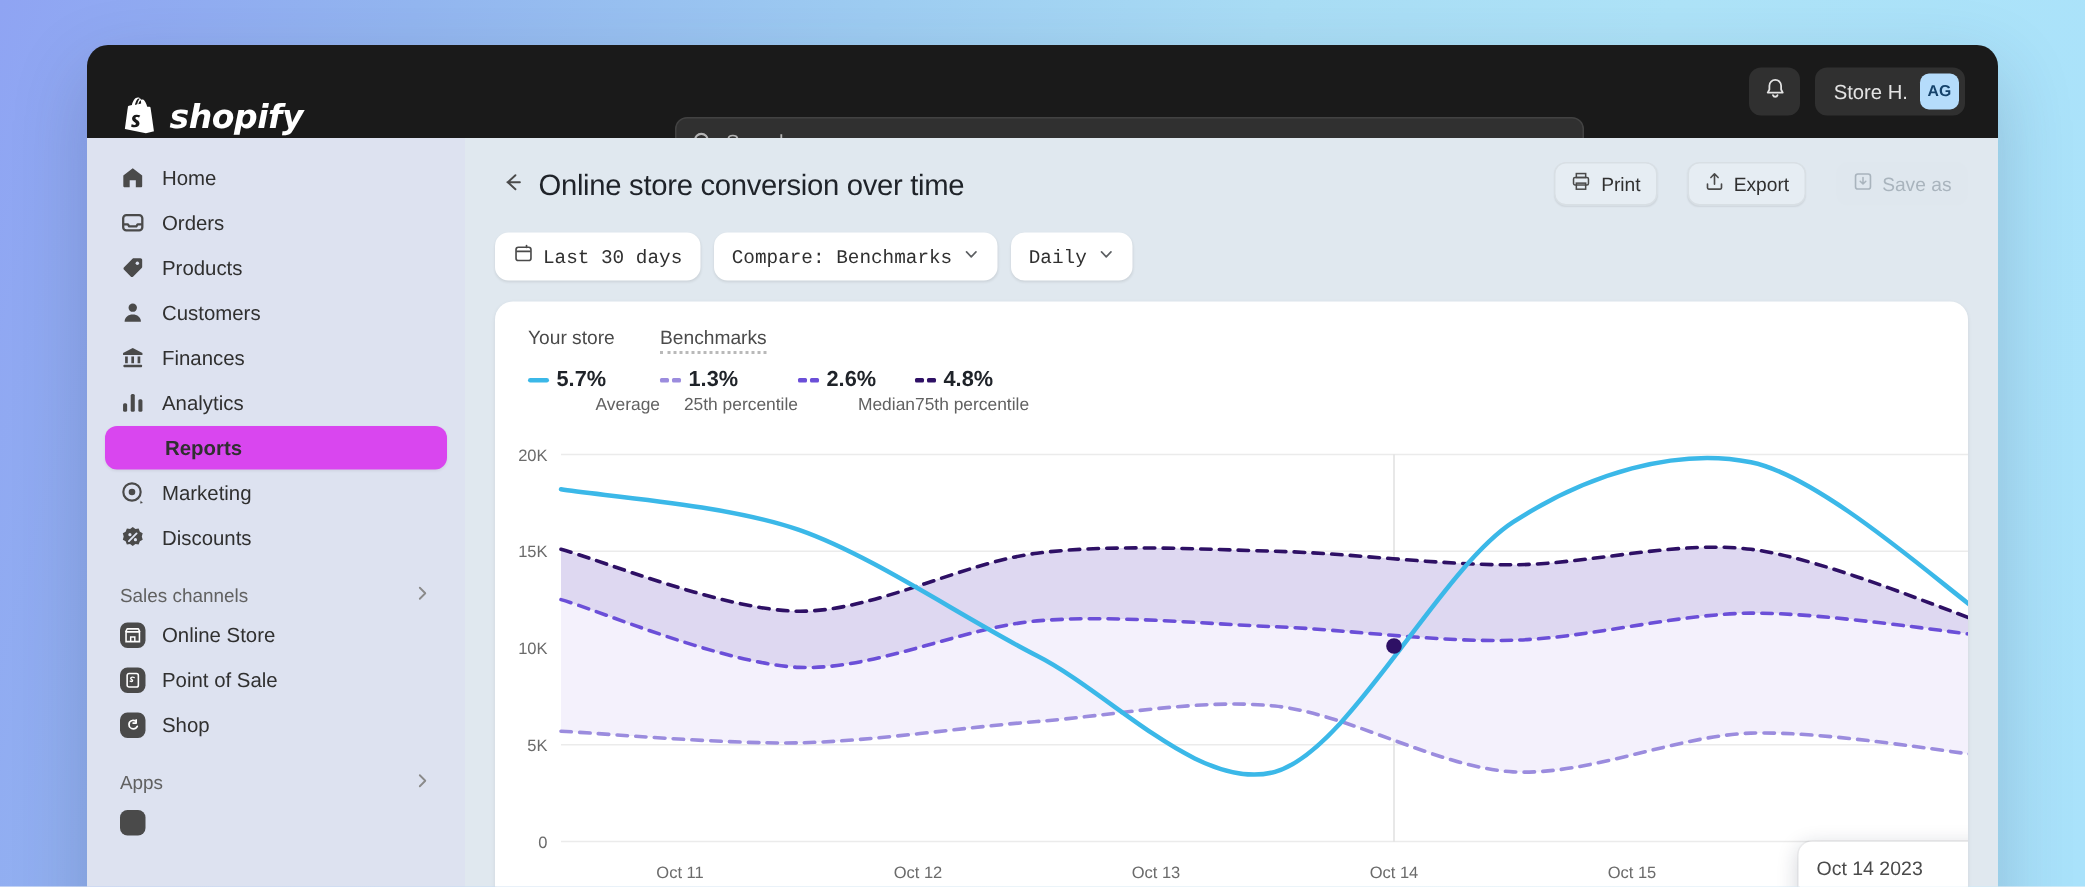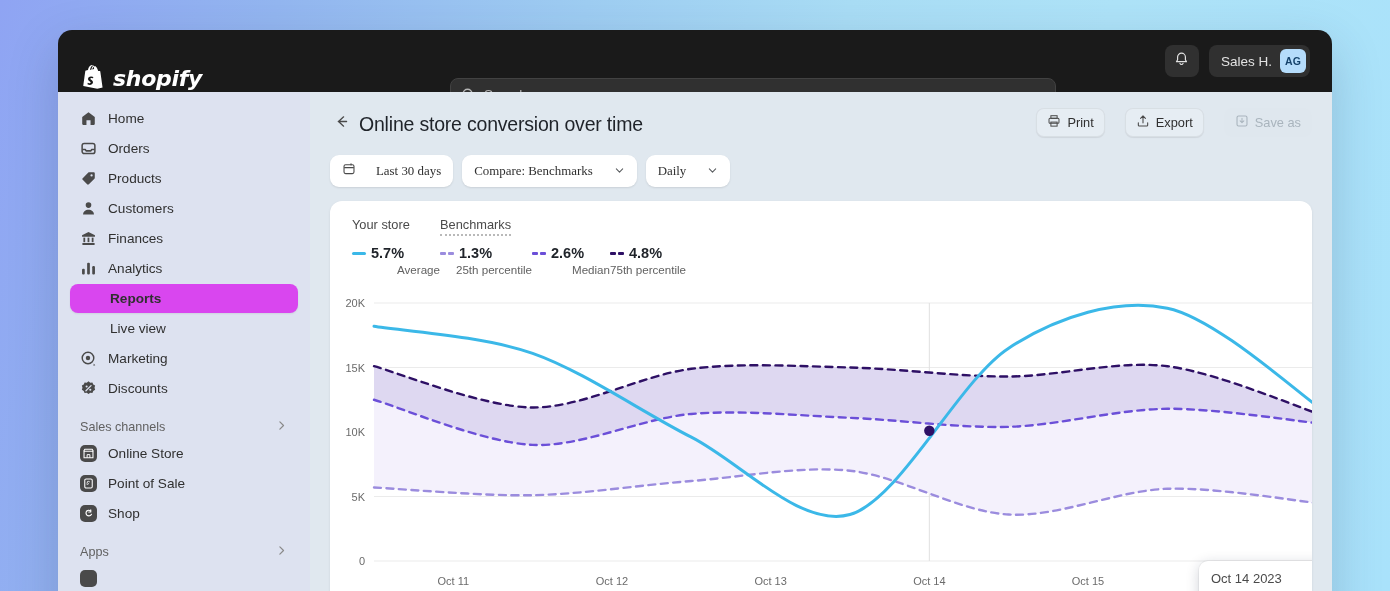--- a/index.html
+++ b/index.html
@@ -145,23 +145,23 @@
     display: flex; align-items: center; gap: 6px;
     padding: 0 11px; font-size: 12.8px; color: #303030;
     cursor: pointer; font-family: "Liberation Sans", sans-serif;
   }
   .hbtn.disabled { color: #a9b4bd; box-shadow: none; background: #dfe7ee; cursor: default; }
 
   #filter-bar { display: flex; align-items: center; gap: 9px; margin-top: 17px; }
   .fbtn {
     height: 29px; border-radius: 9px; background: #fff; border: none;
     box-shadow: 0 1px 2px rgba(0,0,0,.10);
-    display: flex; align-items: center; gap: 20px;
+    display: flex; align-items: center; gap: 6px;
     padding: 16px 12px; font-size: 12.9px; color: #303030;
-    cursor: pointer; font-family: Liberation Serif, serif;
+    cursor: pointer; font-family: Liberation Mono, monospace;
   }
   .fbtn .caret { font-size: 10px; color: #5c5f62; margin-left: 1px; }
 
   
   #chart-card {
     margin-top: 14px;
     background: #fff;
     border-radius: 12px 12px 0 0;
     height: 396px;
     position: relative;
@@ -227,21 +227,21 @@
     <div id="topbar-right">
       <button id="bell-btn">
         <span>
           <svg viewBox="0 0 20 20" width="17" height="17">
             <path d="M10 2.6a4.6 4.6 0 0 0-4.6 4.6v3L4.1 12.6h11.8L14.6 10.2v-3A4.6 4.6 0 0 0 10 2.6z" fill="none" stroke="#e3e3e3" stroke-width="1.4" stroke-linejoin="round"></path>
             <path d="M8.2 14.6a1.9 1.9 0 0 0 3.6 0" fill="none" stroke="#e3e3e3" stroke-width="1.4" stroke-linecap="round"></path>
           </svg>
         </span>
       </button>
       <div id="user-chip">
-        <span class="uname">Sales H.</span>
+        <span class="uname">Store H.</span>
         <span id="avatar">AG</span>
       </div>
     </div>
   </div>
 
   <div id="body-split">
 
     <nav id="sidebar">
 
       <div class="nav-item">
@@ -310,23 +310,20 @@
       <div style="position:relative;">
         <svg id="tree-connector" viewBox="0 0 18 26">
           <path d="M3 0 V14 Q3 19 8 19 H14" fill="none" stroke="#6b6b6b" stroke-width="1.3"></path>
           <path d="M11.6 16.4 L14.6 19 L11.6 21.6" fill="none" stroke="#6b6b6b" stroke-width="1.3" stroke-linecap="round" stroke-linejoin="round"></path>
         </svg>
         <div class="nav-item nav-sub active">
           <span>Reports</span>
         </div>
       </div>
 
-      <div class="nav-item nav-sub">
-        <span>Live view</span>
-      </div>
 
       <div class="nav-item">
         <span class="ico">
           <svg viewBox="0 0 20 20" width="17" height="17">
             <circle cx="9.4" cy="9.4" r="6.8" fill="none" stroke="#4a4a4a" stroke-width="1.7"></circle>
             <circle cx="9.4" cy="9.4" r="2.6" fill="#4a4a4a"></circle>
             <path d="M11.6 11.6 18 18 l-2.2.4 .4-2.2z" fill="#4a4a4a"></path>
           </svg>
         </span>
         <span>Marketing</span>

